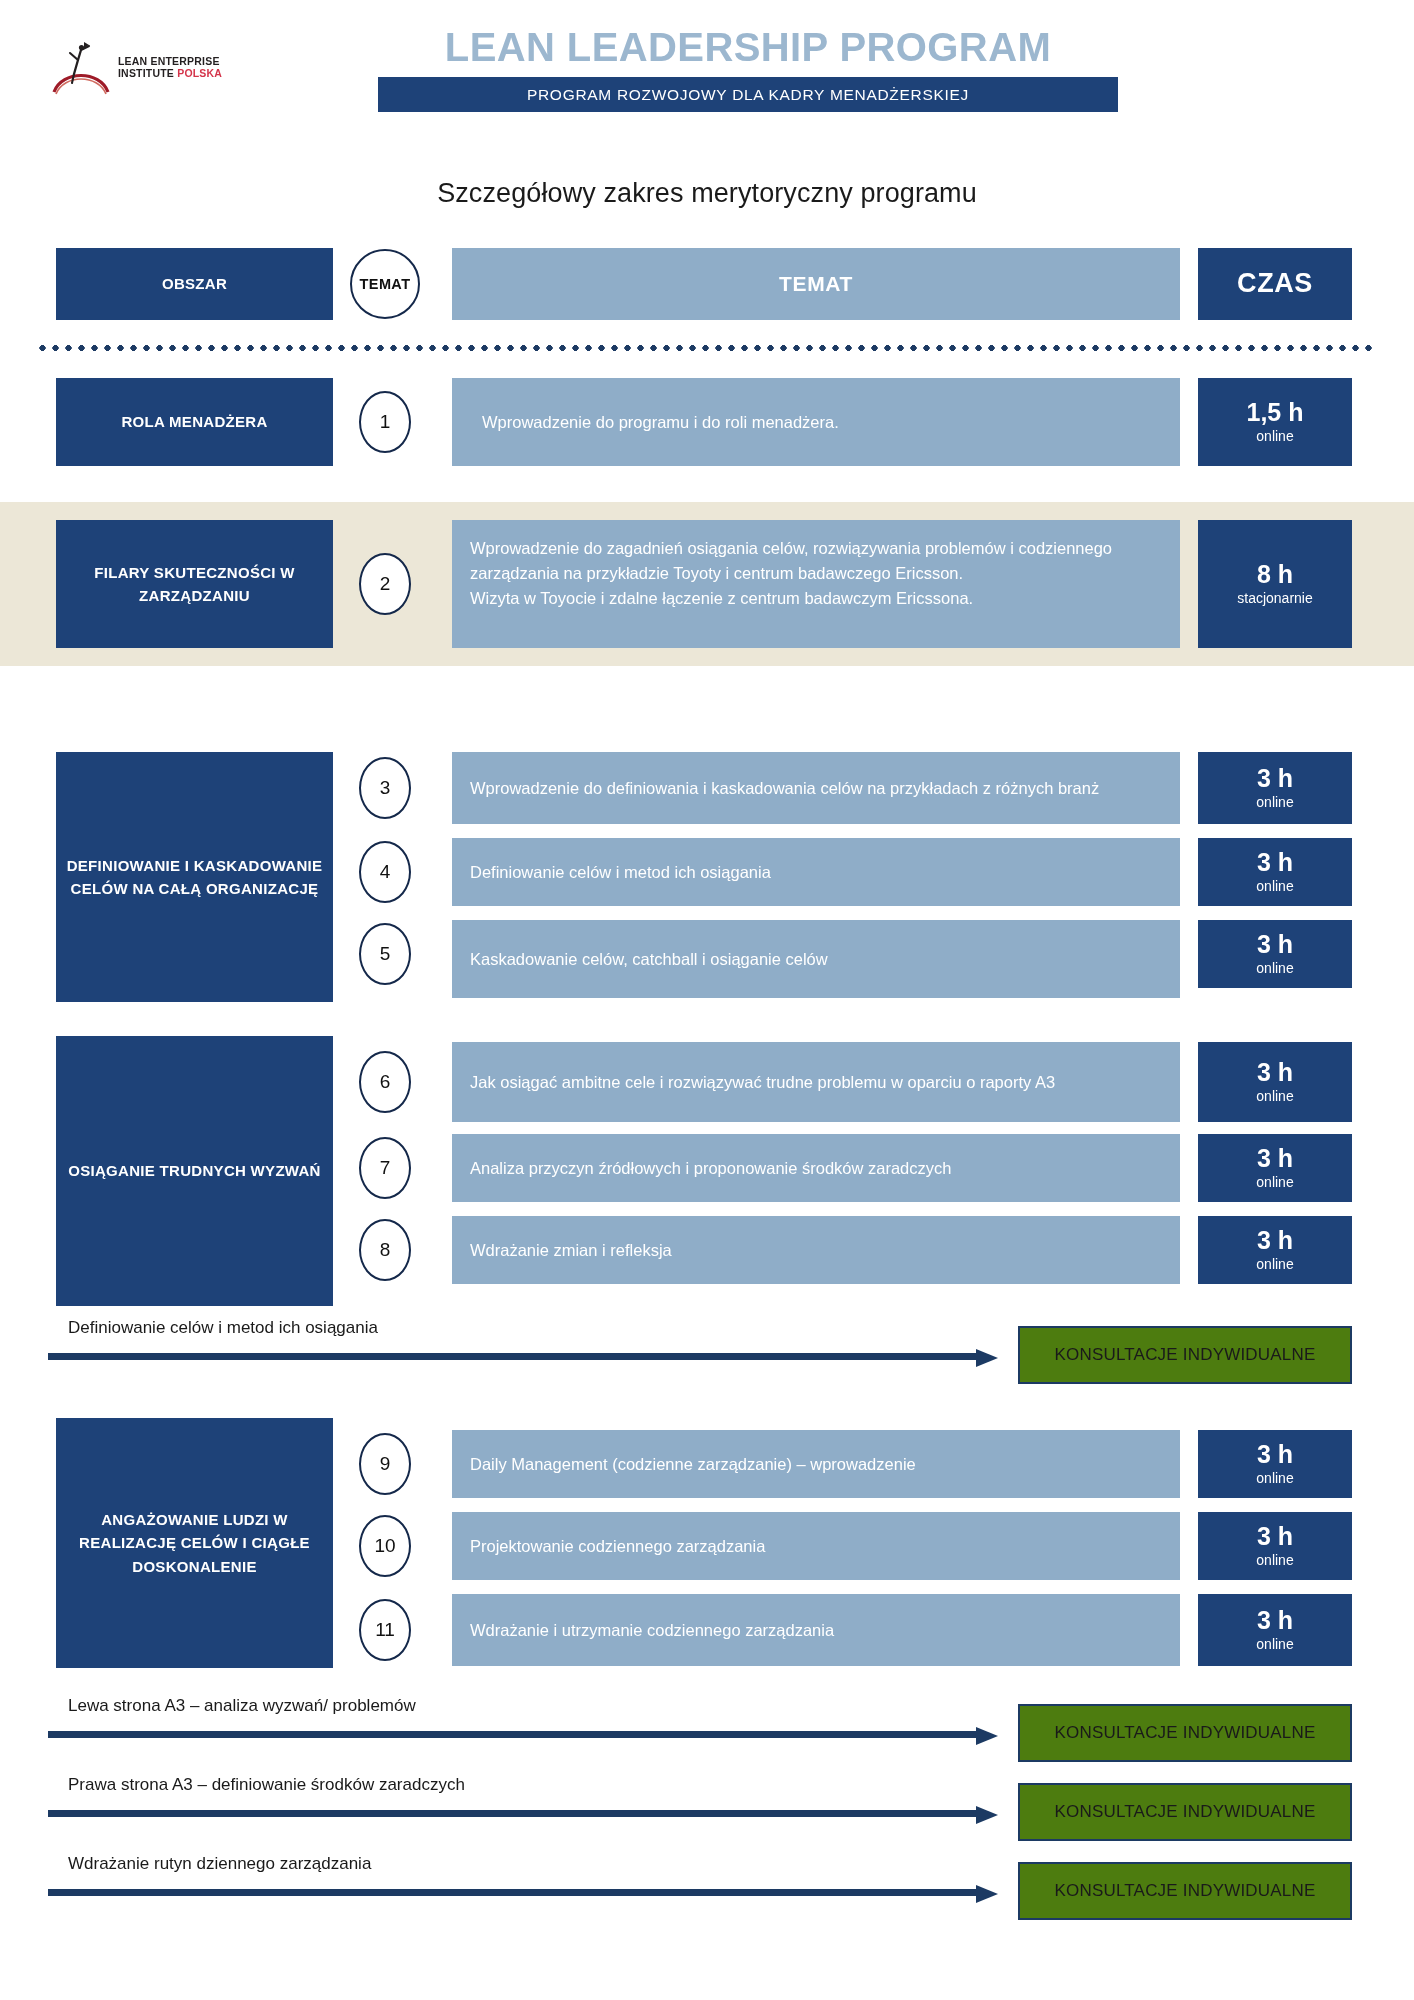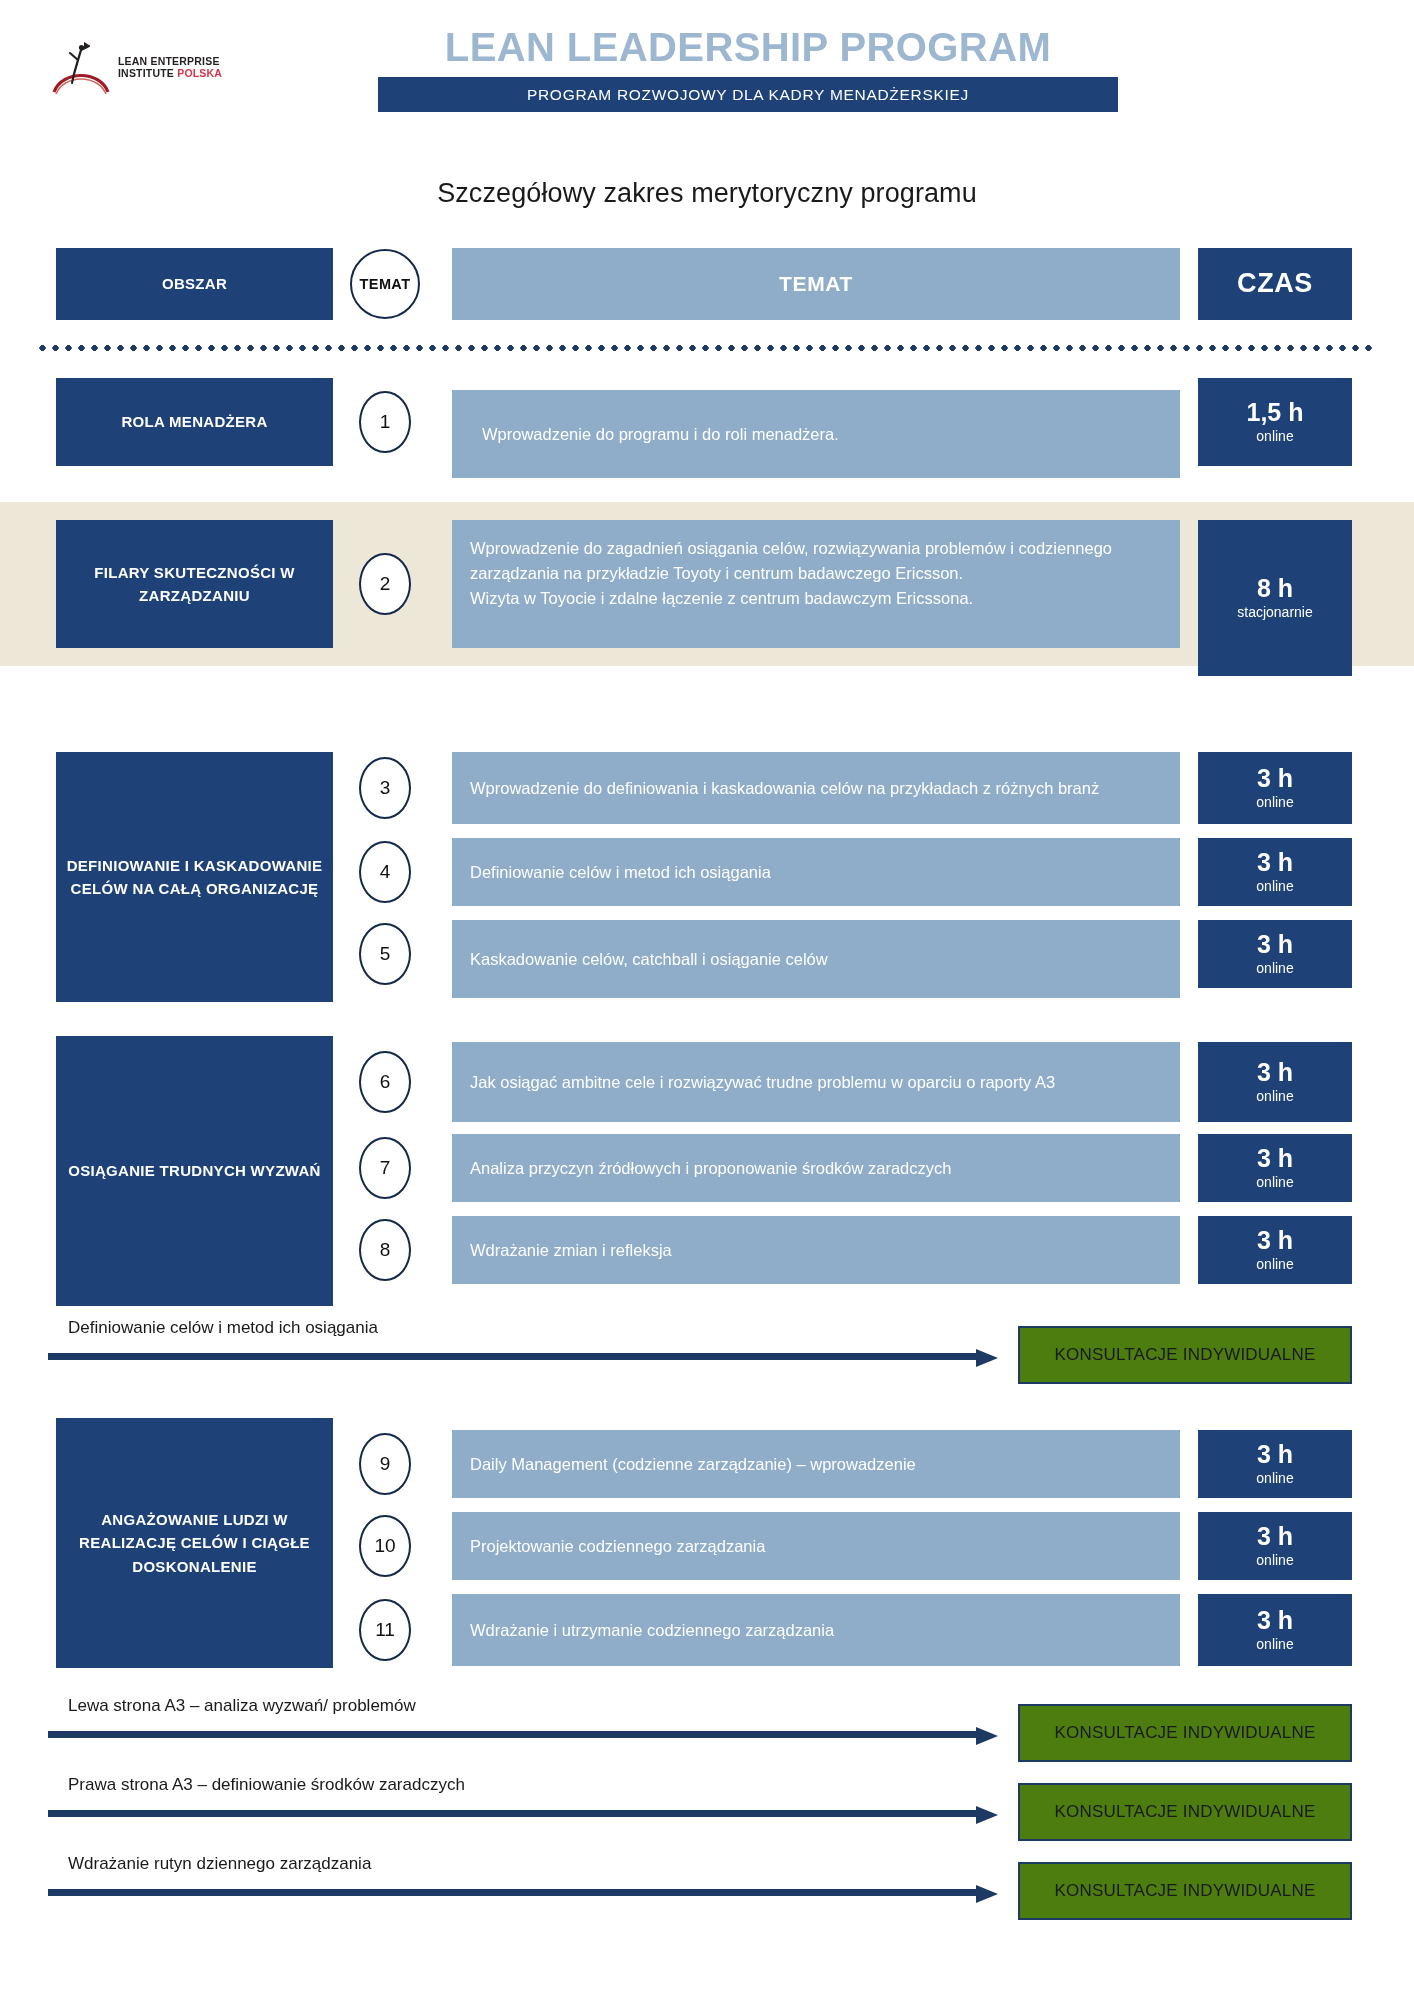--- a/index.html
+++ b/index.html
@@ -339,36 +339,36 @@
       </div>
     </div>
 
     <div class="dotted-sep" style="top:344px;"></div>
 
     <div class="row" style="top:378px;height:88px;">
       <div class="cell-obszar" style="top:0;height:88px;">ROLA MENADŻERA</div>
       <div class="cell-sesja" style="top:13px;height:62px;">
         <div class="sesja-circle">1</div>
       </div>
-      <div class="cell-temat" style="top:12px;height:88px;padding-left:30px;">Wprowadzenie do programu i do roli menadżera.</div>
+      <div class="cell-temat" style="top:0;height:88px;padding-left:30px;">Wprowadzenie do programu i do roli menadżera.</div>
       <div class="cell-czas" style="top:0;height:88px;">
         <div class="czas-big">1,5 h</div>
         <div class="czas-sub">online</div>
       </div>
     </div>
 
     <div class="highlight-band" style="top:502px;height:164px;"></div>
     <div class="row" style="top:520px;height:128px;">
       <div class="cell-obszar" style="top:0;height:128px;">FILARY SKUTECZNOŚCI W ZARZĄDZANIU</div>
       <div class="cell-sesja" style="top:33px;height:62px;">
         <div class="sesja-circle">2</div>
       </div>
       <div class="cell-temat" style="top:0;height:128px;white-space:pre-line;align-items:flex-start;padding-top:16px;">Wprowadzenie do zagadnień osiągania celów, rozwiązywania problemów i codziennego zarządzania na przykładzie Toyoty i centrum badawczego Ericsson.
 Wizyta w Toyocie i zdalne łączenie z centrum badawczym Ericssona.</div>
-      <div class="cell-czas" style="top:0;height:156px;">
+      <div class="cell-czas" style="top:0;height:128px;">
         <div class="czas-big">8 h</div>
         <div class="czas-sub">stacjonarnie</div>
       </div>
     </div>
 
     <div class="cell-obszar" style="position:absolute;top:752px;height:250px;">DEFINIOWANIE I KASKADOWANIE CELÓW NA CAŁĄ ORGANIZACJĘ</div>
 
     <div class="row" style="top:752px;height:72px;">
       <div class="cell-sesja" style="top:5px;height:62px;">
         <div class="sesja-circle">3</div>

